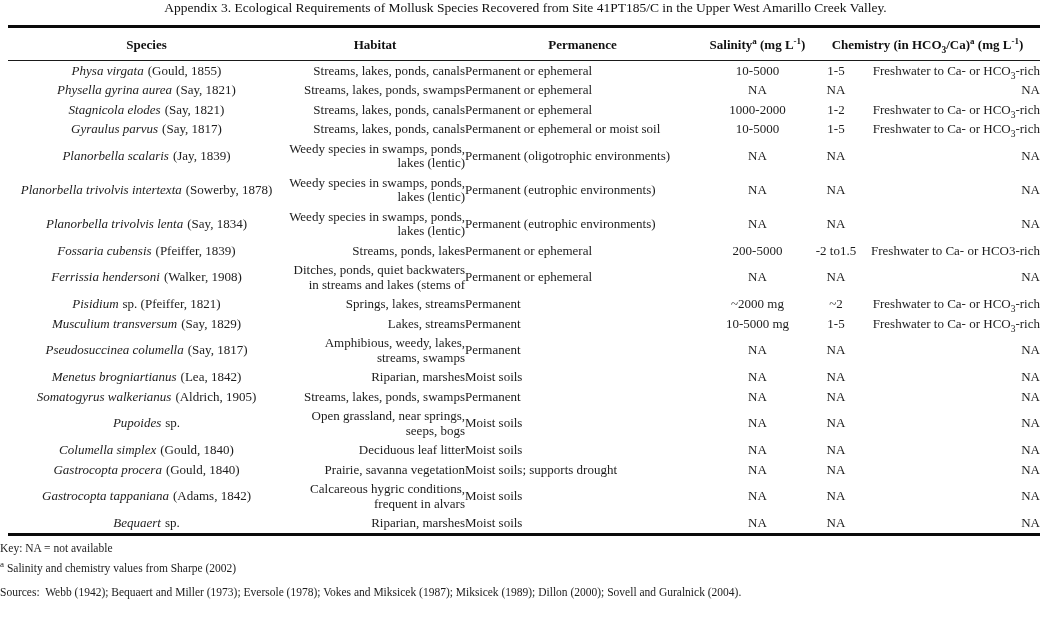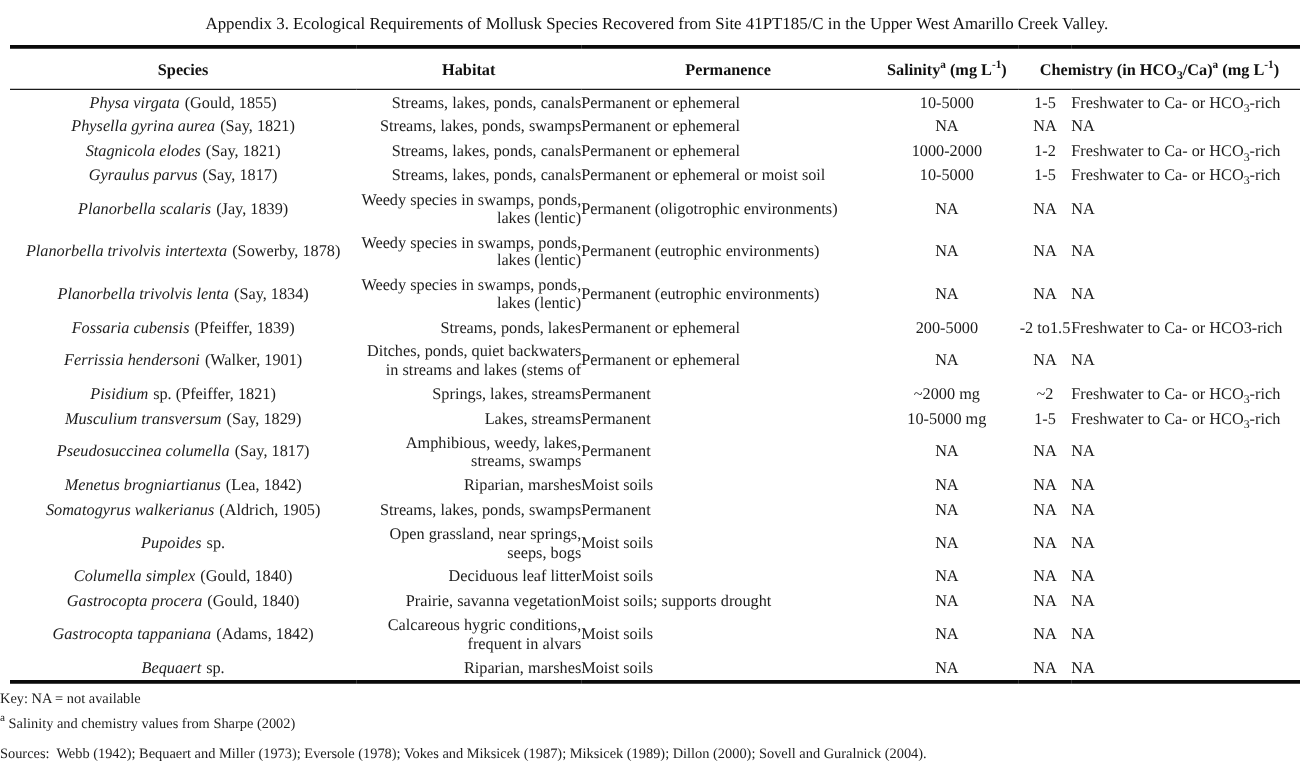--- a/index.html
+++ b/index.html
@@ -14,21 +14,20 @@
   }
   .page {
     position: relative;
     width: 1051px;
     height: 623px;
     background: #ffffff;
   }
   .doc-title {
     text-align: center;
     font-size: 13.5px;
-    margin-top: 11px;
     margin-bottom: 9px;
     color: #111;
   }
   table.ecology-table {
     table-layout: fixed;
     border-collapse: collapse;
     width: 1032px;
     margin-left: 8px;
     border-top: 3px solid #0a0a0a;
     border-bottom: 3px solid #0a0a0a;
@@ -48,21 +47,21 @@
     vertical-align: middle;
     padding: 2.5px 0;
     line-height: 14.5px;
     color: #1c1c1c;
   }
   td.col-species { text-align: center; padding-left: 2px; }
   td.col-habitat { text-align: right; padding-left: 2px; }
   td.col-permanence { text-align: left; padding-left: 5px; }
   td.col-salinity { text-align: center; }
   td.col-chemnum { text-align: center; }
-  td.col-chemdesc { text-align: left; }
+  td.col-chemdesc { text-align: right; }
   td.col-species i { font-style: italic; }
   td.col-species .auth { margin-left: 4px; }
   sup { font-size: 9px; vertical-align: super; line-height: 0; }
   sub { font-size: 9.5px; vertical-align: sub; line-height: 0; }
   .footnotes {
     margin-left: 0;
     margin-top: 6px;
   }
   .footnote {
     font-size: 11.5px;
@@ -159,21 +158,21 @@
         </tr>
         <tr>
           <td class="col-species"><i>Fossaria cubensis</i><span class="auth">(Pfeiffer, 1839)</span></td>
           <td class="col-habitat">Streams, ponds, lakes</td>
           <td class="col-permanence">Permanent or ephemeral</td>
           <td class="col-salinity">200-5000</td>
           <td class="col-chemnum">-2 to1.5</td>
           <td class="col-chemdesc">Freshwater to Ca- or HCO3-rich</td>
         </tr>
         <tr>
-          <td class="col-species"><i>Ferrissia hendersoni</i><span class="auth">(Walker, 1901)</span></td>
+          <td class="col-species"><i>Ferrissia hendersoni</i><span class="auth">(Walker, 1908)</span></td>
           <td class="col-habitat">Ditches, ponds, quiet backwaters in streams and lakes (stems of</td>
           <td class="col-permanence">Permanent or ephemeral</td>
           <td class="col-salinity">NA</td>
           <td class="col-chemnum">NA</td>
           <td class="col-chemdesc">NA</td>
         </tr>
         <tr>
           <td class="col-species"><i>Pisidium</i><span class="auth">sp. (Pfeiffer, 1821)</span></td>
           <td class="col-habitat">Springs, lakes, streams</td>
           <td class="col-permanence">Permanent</td>

